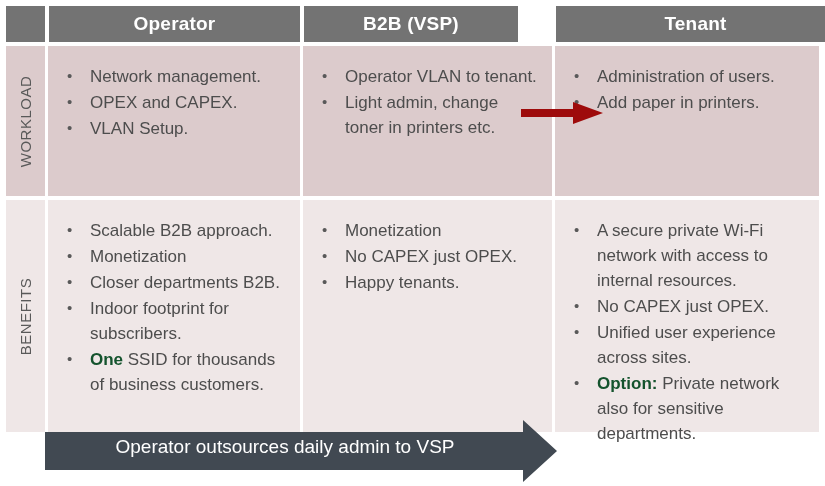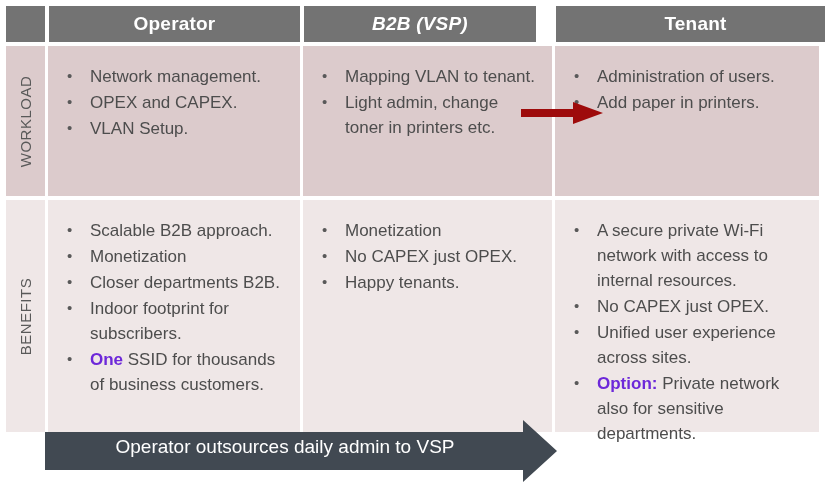--- a/index.html
+++ b/index.html
@@ -29,21 +29,21 @@
     color: #ffffff;
     font-weight: bold;
     font-size: 19px;
     display: flex;
     align-items: center;
     justify-content: center;
     letter-spacing: 0.2px;
   }
   .hdr-corner { left: 6px;   width: 39px; }
   .hdr-c0     { left: 49px;  width: 251px; }
-  .hdr-c1     { left: 304px; width: 232px; font-style: italic; }
+  .hdr-c1     { left: 304px; width: 214px; }
   .hdr-c2     { left: 556px; width: 263px; padding-left: 8px; }
 
   
   .row-band {
     position: absolute;
     left: 6px;
     width: 813px;
   }
   .row-workload { top: 46px;  height: 150px; background: #DCCBCC; }
   .row-benefits { top: 200px; height: 232px; background: #EFE7E7; }
@@ -99,21 +99,21 @@
     margin: 0 0 1px 0;
   }
   .cell li::before {
     content: "\2022";
     position: absolute;
     left: 7px;
     top: -1px;
     color: #595959;
     font-size: 15px;
   }
-  .cell li b { font-weight: bold; color: #6d28d9; }
+  .cell li b { font-weight: bold; color: #14532d; }
 
   .w-c0 { left: 48px;  top: 52px;  width: 252px; }
   .w-c1 { left: 303px; top: 52px;  width: 249px; }
   .w-c2 { left: 555px; top: 52px;  width: 264px; }
 
   .b-c0 { left: 48px;  top: 206px; width: 252px; }
   .b-c1 { left: 303px; top: 206px; width: 249px; }
   .b-c2 { left: 555px; top: 206px; width: 264px; }
 
   
@@ -177,21 +177,21 @@
 
   <div class="cell w-c0">
     <ul>
         <li>Network management.</li>
         <li>OPEX and CAPEX.</li>
         <li>VLAN Setup.</li>
       </ul>
   </div>
   <div class="cell w-c1">
     <ul>
-        <li>Mapping VLAN to tenant.</li>
+        <li>Operator VLAN to tenant.</li>
         <li>Light admin, change toner in printers etc.</li>
       </ul>
   </div>
   <div class="cell w-c2">
     <ul>
         <li>Administration of users.</li>
         <li>Add paper in printers.</li>
       </ul>
   </div>
 

